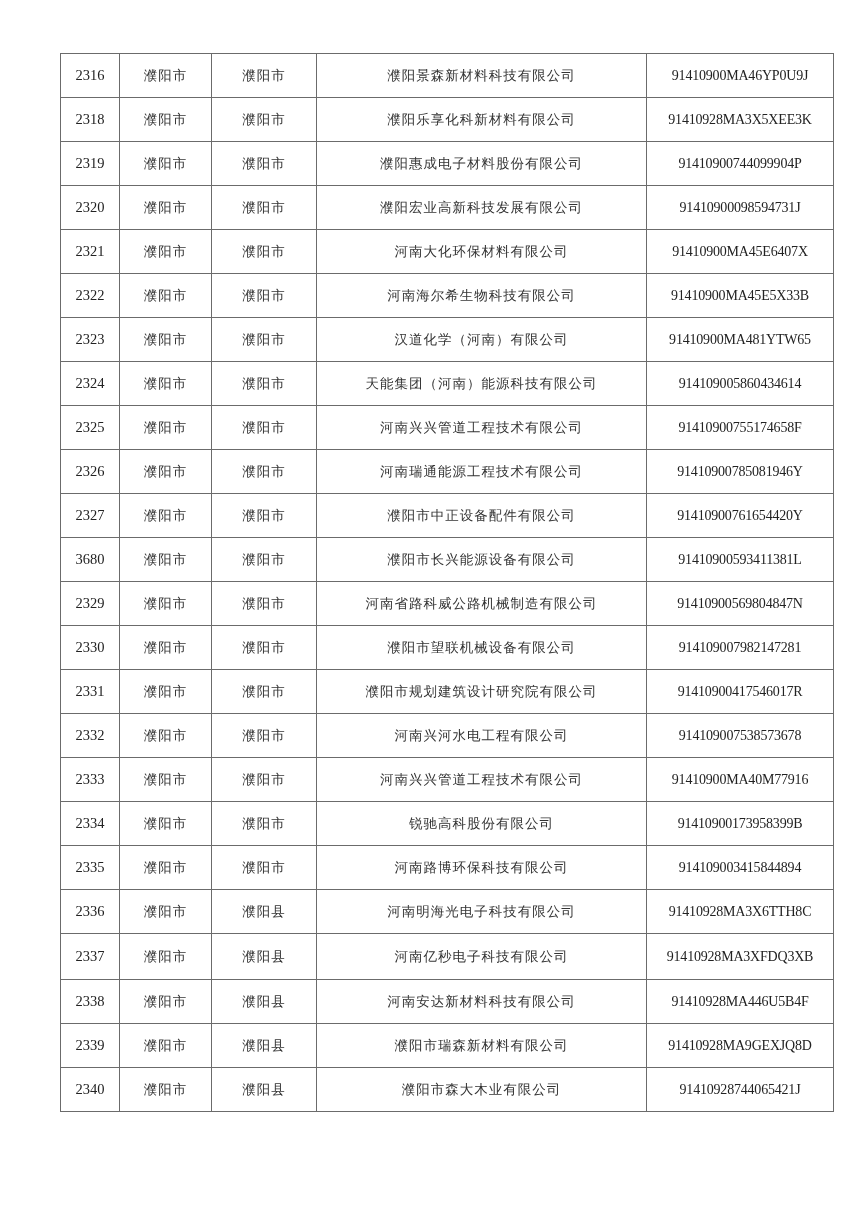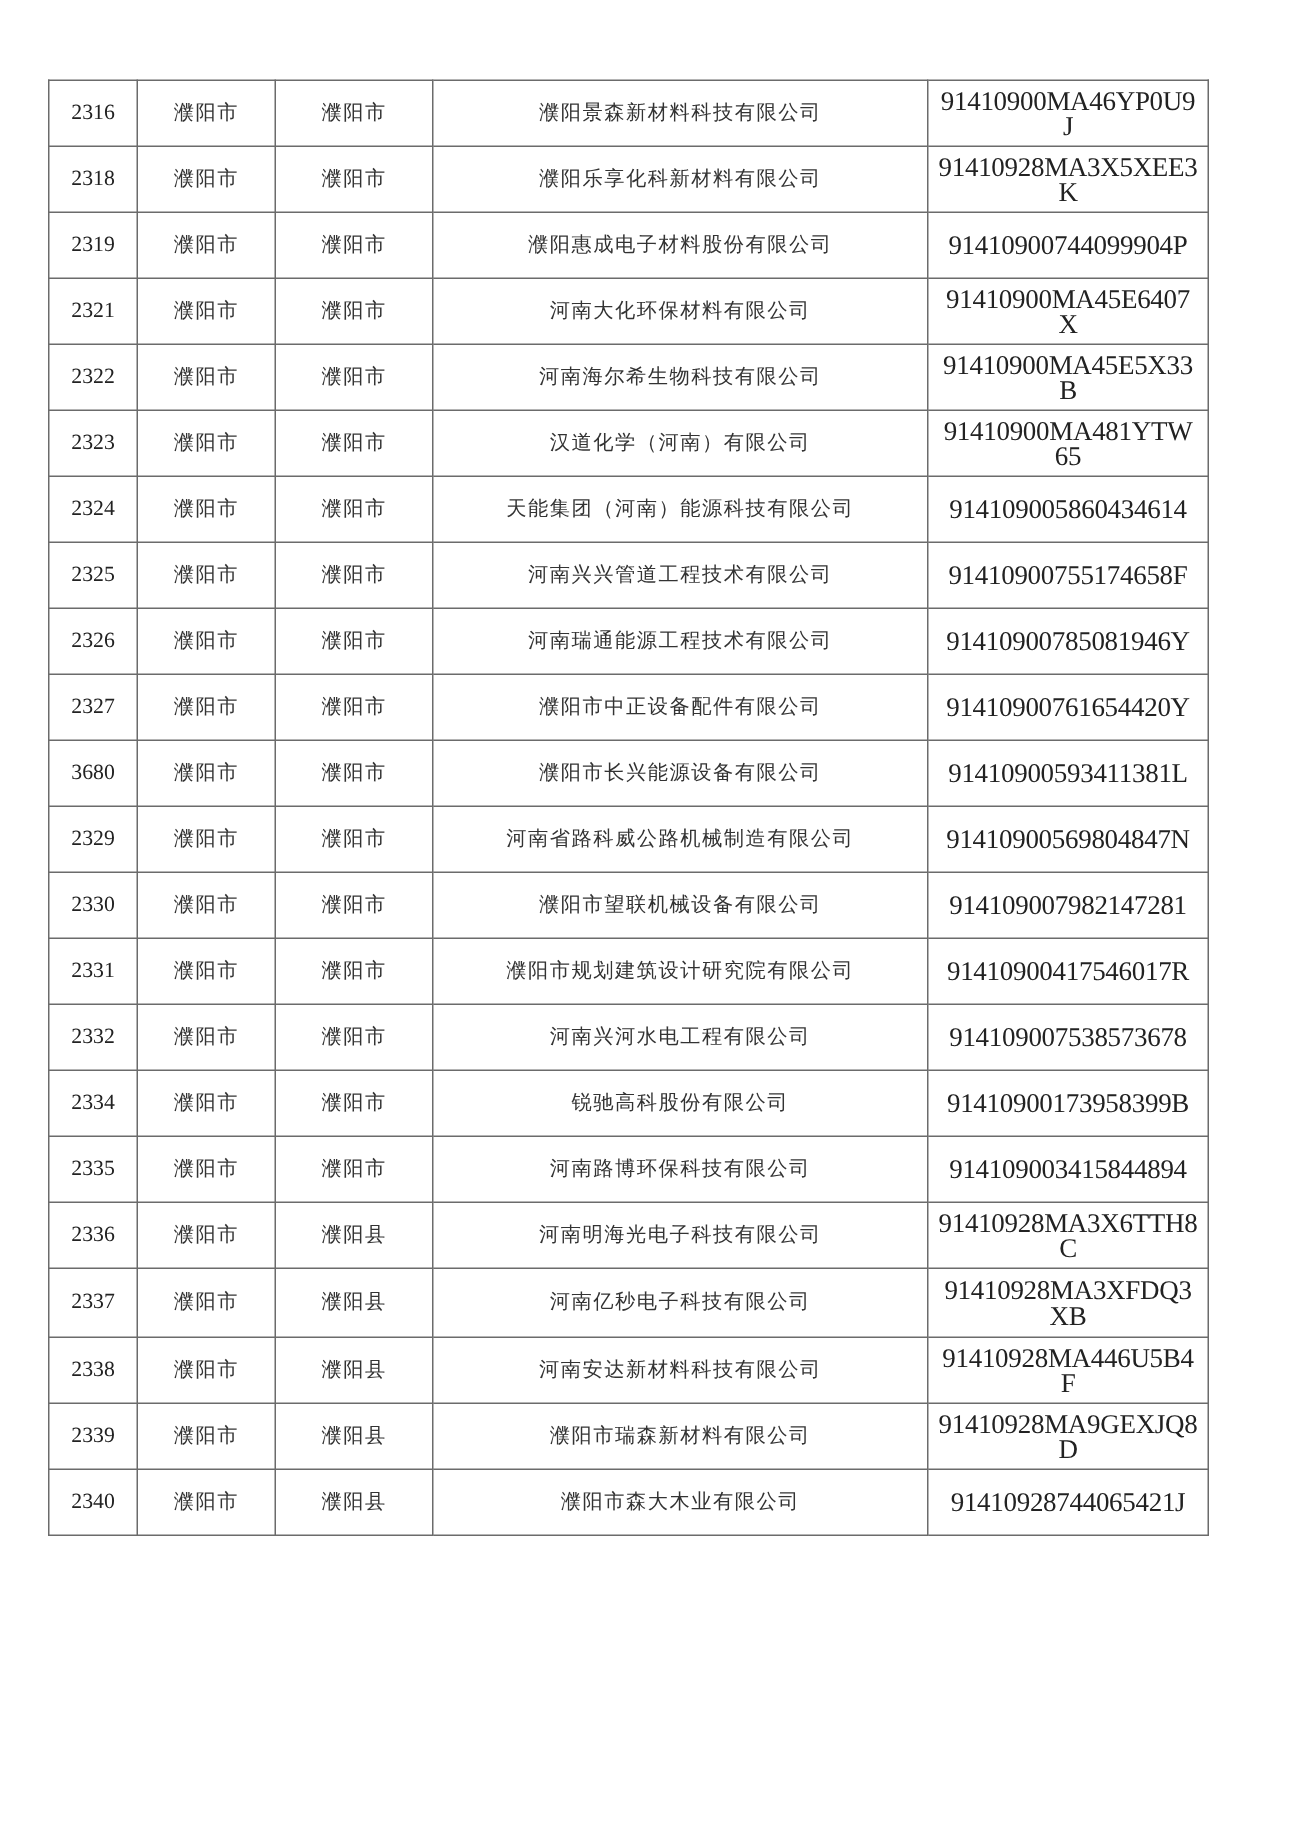--- a/index.html
+++ b/index.html
@@ -1,38 +1,38 @@
 <!DOCTYPE html>
 <html><head>
 <meta charset="utf-8">
 <style>
   html, body { margin: 0; padding: 0; background: #ffffff; }
   body { width: 860px; height: 1217px; position: relative; overflow: hidden; }
   .page { position: absolute; left: 0; top: 0; width: 860px; height: 1217px; background: #ffffff; }
   table.list {
     position: absolute;
-    left: 32px;
+    left: 60px;
     top: 53px;
     width: 773px;
     border-collapse: collapse;
     table-layout: fixed;
     font-family: "Liberation Serif", "DejaVu Serif", serif;
     color: #222222;
   }
   table.list td {
     border: 1px solid #6b6b6b;
     height: 43px;
     padding: 0;
     text-align: center;
     vertical-align: middle;
     font-size: 14.5px;
     line-height: 17px;
   }
   table.list td.cn { font-family: "DejaVu Sans", sans-serif; font-size: 13.5px; color: #333333; letter-spacing: 1px; }
-  table.list td.code { font-size: 18px; letter-spacing: -0.2px; padding: 0 6px; word-break: break-all; }
+  table.list td.code { font-size: 14px; letter-spacing: -0.2px; padding: 0 6px; word-break: break-all; }
   table.list tr.tall td { height: 45px; }
   col.c-no { width: 59px; }
   col.c-city { width: 92px; }
   col.c-county { width: 105px; }
   col.c-name { width: 330px; }
   col.c-code { width: 187px; }
 </style>
 </head>
 <body>
 
@@ -65,20 +65,27 @@
   </tr>
 
   <tr>
     <td>2319</td>
     <td class="cn">濮阳市</td>
     <td class="cn">濮阳市</td>
     <td class="cn">濮阳惠成电子材料股份有限公司</td>
     <td class="code">91410900744099904P</td>
   </tr>
 
+  <tr>
+    <td>2320</td>
+    <td class="cn">濮阳市</td>
+    <td class="cn">濮阳市</td>
+    <td class="cn">濮阳宏业高新科技发展有限公司</td>
+    <td class="code">91410900098594731J</td>
+  </tr>
 
   <tr>
     <td>2321</td>
     <td class="cn">濮阳市</td>
     <td class="cn">濮阳市</td>
     <td class="cn">河南大化环保材料有限公司</td>
     <td class="code">91410900MA45E6407X</td>
   </tr>
 
   <tr>
@@ -162,20 +169,27 @@
   </tr>
 
   <tr>
     <td>2332</td>
     <td class="cn">濮阳市</td>
     <td class="cn">濮阳市</td>
     <td class="cn">河南兴河水电工程有限公司</td>
     <td class="code">914109007538573678</td>
   </tr>
 
+  <tr>
+    <td>2333</td>
+    <td class="cn">濮阳市</td>
+    <td class="cn">濮阳市</td>
+    <td class="cn">河南兴兴管道工程技术有限公司</td>
+    <td class="code">91410900MA40M77916</td>
+  </tr>
 
   <tr>
     <td>2334</td>
     <td class="cn">濮阳市</td>
     <td class="cn">濮阳市</td>
     <td class="cn">锐驰高科股份有限公司</td>
     <td class="code">91410900173958399B</td>
   </tr>
 
   <tr>

